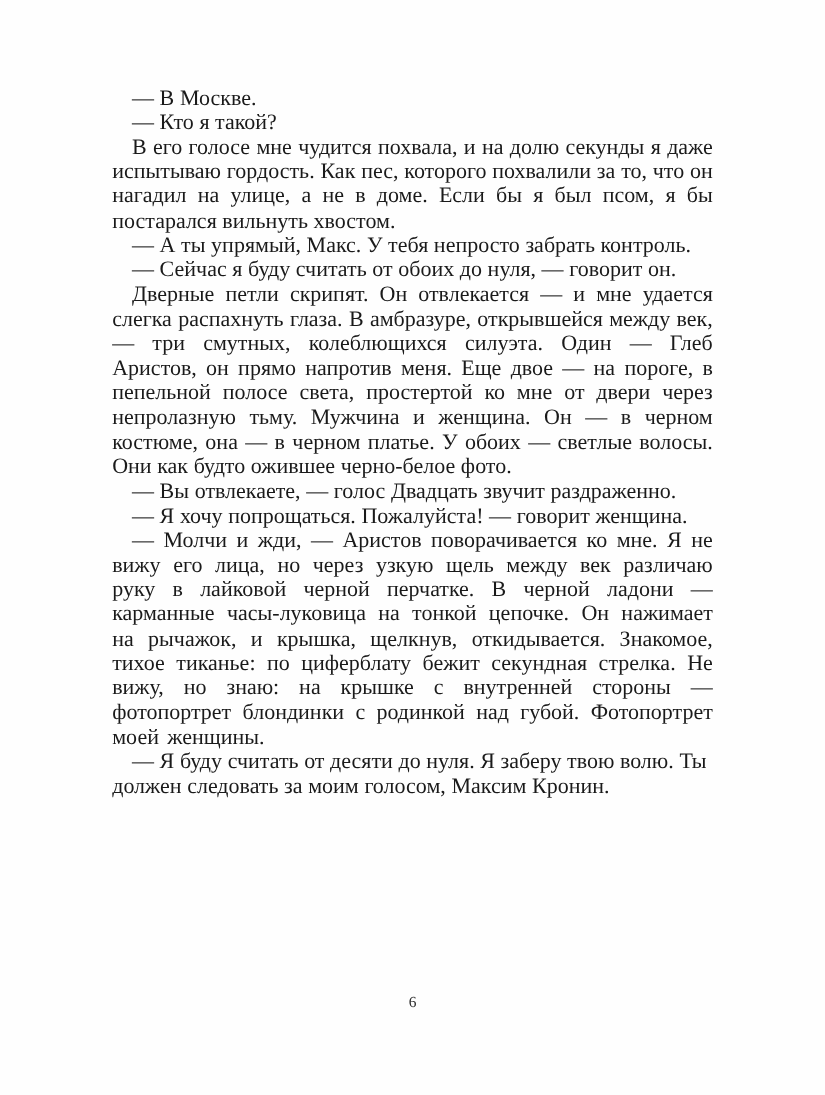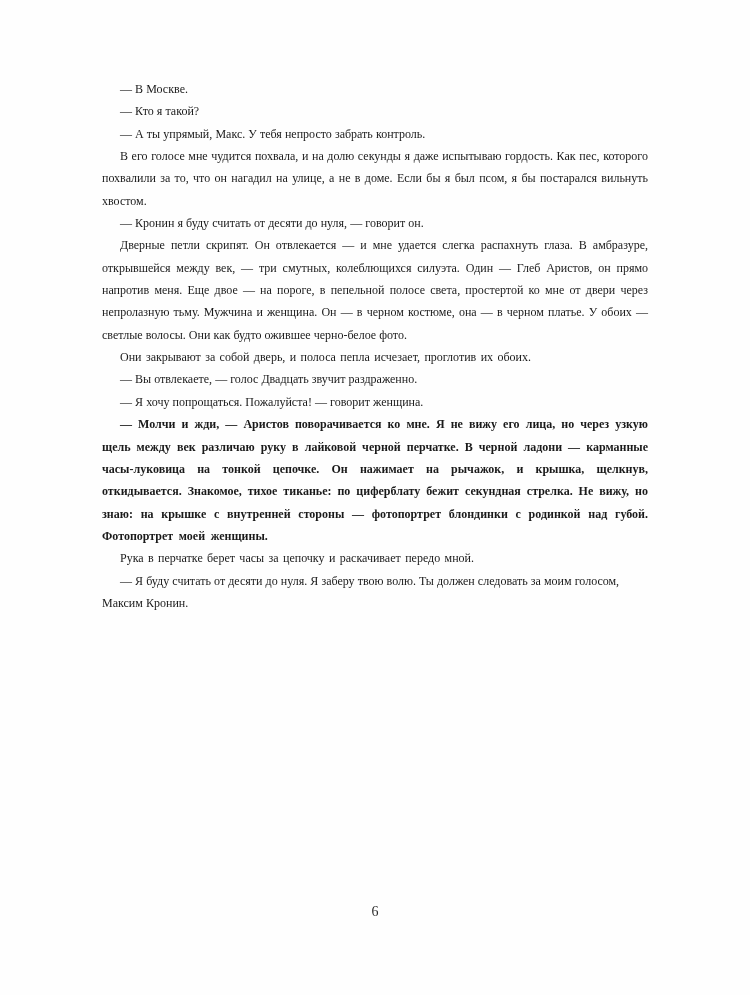--- a/index.html
+++ b/index.html
@@ -26,40 +26,39 @@
 
   .text-block {
     position: absolute;
     left: 102px;
     top: 78px;
     width: 546px;
   }
 
   .para {
     margin: 0;
-    font-size: 12px;
+    font-size: 20px;
     line-height: 22.35px;
     text-align: justify;
     text-justify: inter-word;
     hyphens: manual;
     -webkit-hyphens: manual;
     text-indent: 18px;
     word-spacing: 0.1px;
   }
 
   
   .para.dialogue {
     text-align: left;
     text-indent: 18px;
   }
 
   
   .para.loose {
     word-spacing: 2.6px;
-    font-weight: bold;
   }
 
   .para.loose-lite {
     word-spacing: 1.4px;
   }
 
   .folio {
     position: absolute;
     left: 0;
     top: 903px;
@@ -72,27 +71,25 @@
   }
 </style>
 </head>
 <body>
 
 <div class="page">
 
   <div class="text-block">
       <p class="para dialogue">— В Москве.</p>
       <p class="para dialogue">— Кто я такой?</p>
+      <p class="para">В его голосе мне чудится похвала, и на долю секунды я даже испытываю гордость. Как пес, которого похвалили за то, что он нагадил на улице, а не в доме. Если бы я был псом, я бы постарался вильнуть хвостом.</p>
       <p class="para dialogue">— А ты упрямый, Макс. У тебя непросто забрать контроль.</p>
-      <p class="para">В его голосе мне чудится похвала, и на долю секунды я даже испытываю гордость. Как пес, которого похвалили за то, что он нагадил на улице, а не в доме. Если бы я был псом, я бы постарался вильнуть хвостом.</p>
-      <p class="para dialogue">— Кронин я буду считать от десяти до нуля, — говорит он.</p>
+      <p class="para dialogue">— Сейчас я буду считать от обоих до нуля, — говорит он.</p>
       <p class="para">Дверные петли скрипят. Он отвлекается — и мне удается слегка распахнуть глаза. В амбразуре, открывшейся между век, — три смутных, колеблющихся силуэта. Один — Глеб Аристов, он прямо напротив меня. Еще двое — на пороге, в пепельной полосе света, простертой ко мне от двери через непролазную тьму. Мужчина и женщина. Он — в черном костюме, она — в черном платье. У обоих — светлые волосы. Они как будто ожившее черно-белое фото.</p>
-      <p class="para loose-lite">Они закрывают за собой дверь, и полоса пепла исчезает, проглотив их обоих.</p>
       <p class="para dialogue">— Вы отвлекаете, — голос Двадцать звучит раздраженно.</p>
       <p class="para dialogue">— Я хочу попрощаться. Пожалуйста! — говорит женщина.</p>
       <p class="para loose">— Молчи и жди, — Аристов поворачивается ко мне. Я не вижу его лица, но через узкую щель между век различаю руку в лайковой черной перчатке. В черной ладони — карманные часы-луковица на тонкой цепочке. Он нажимает на рычажок, и крышка, щелкнув, откидывается. Знакомое, тихое тиканье: по циферблату бежит секундная стрелка. Не вижу, но знаю: на крышке с внутренней стороны — фотопортрет блондинки с родинкой над губой. Фотопортрет моей женщины.</p>
-      <p class="para loose-lite">Рука в перчатке берет часы за цепочку и раскачивает передо мной.</p>
       <p class="para dialogue">— Я буду считать от десяти до нуля. Я заберу твою волю. Ты должен следовать за моим голосом, Максим Кронин.</p>
     </div>
 
   <div class="folio">6</div>
 
 </div>
 
 </body></html>

